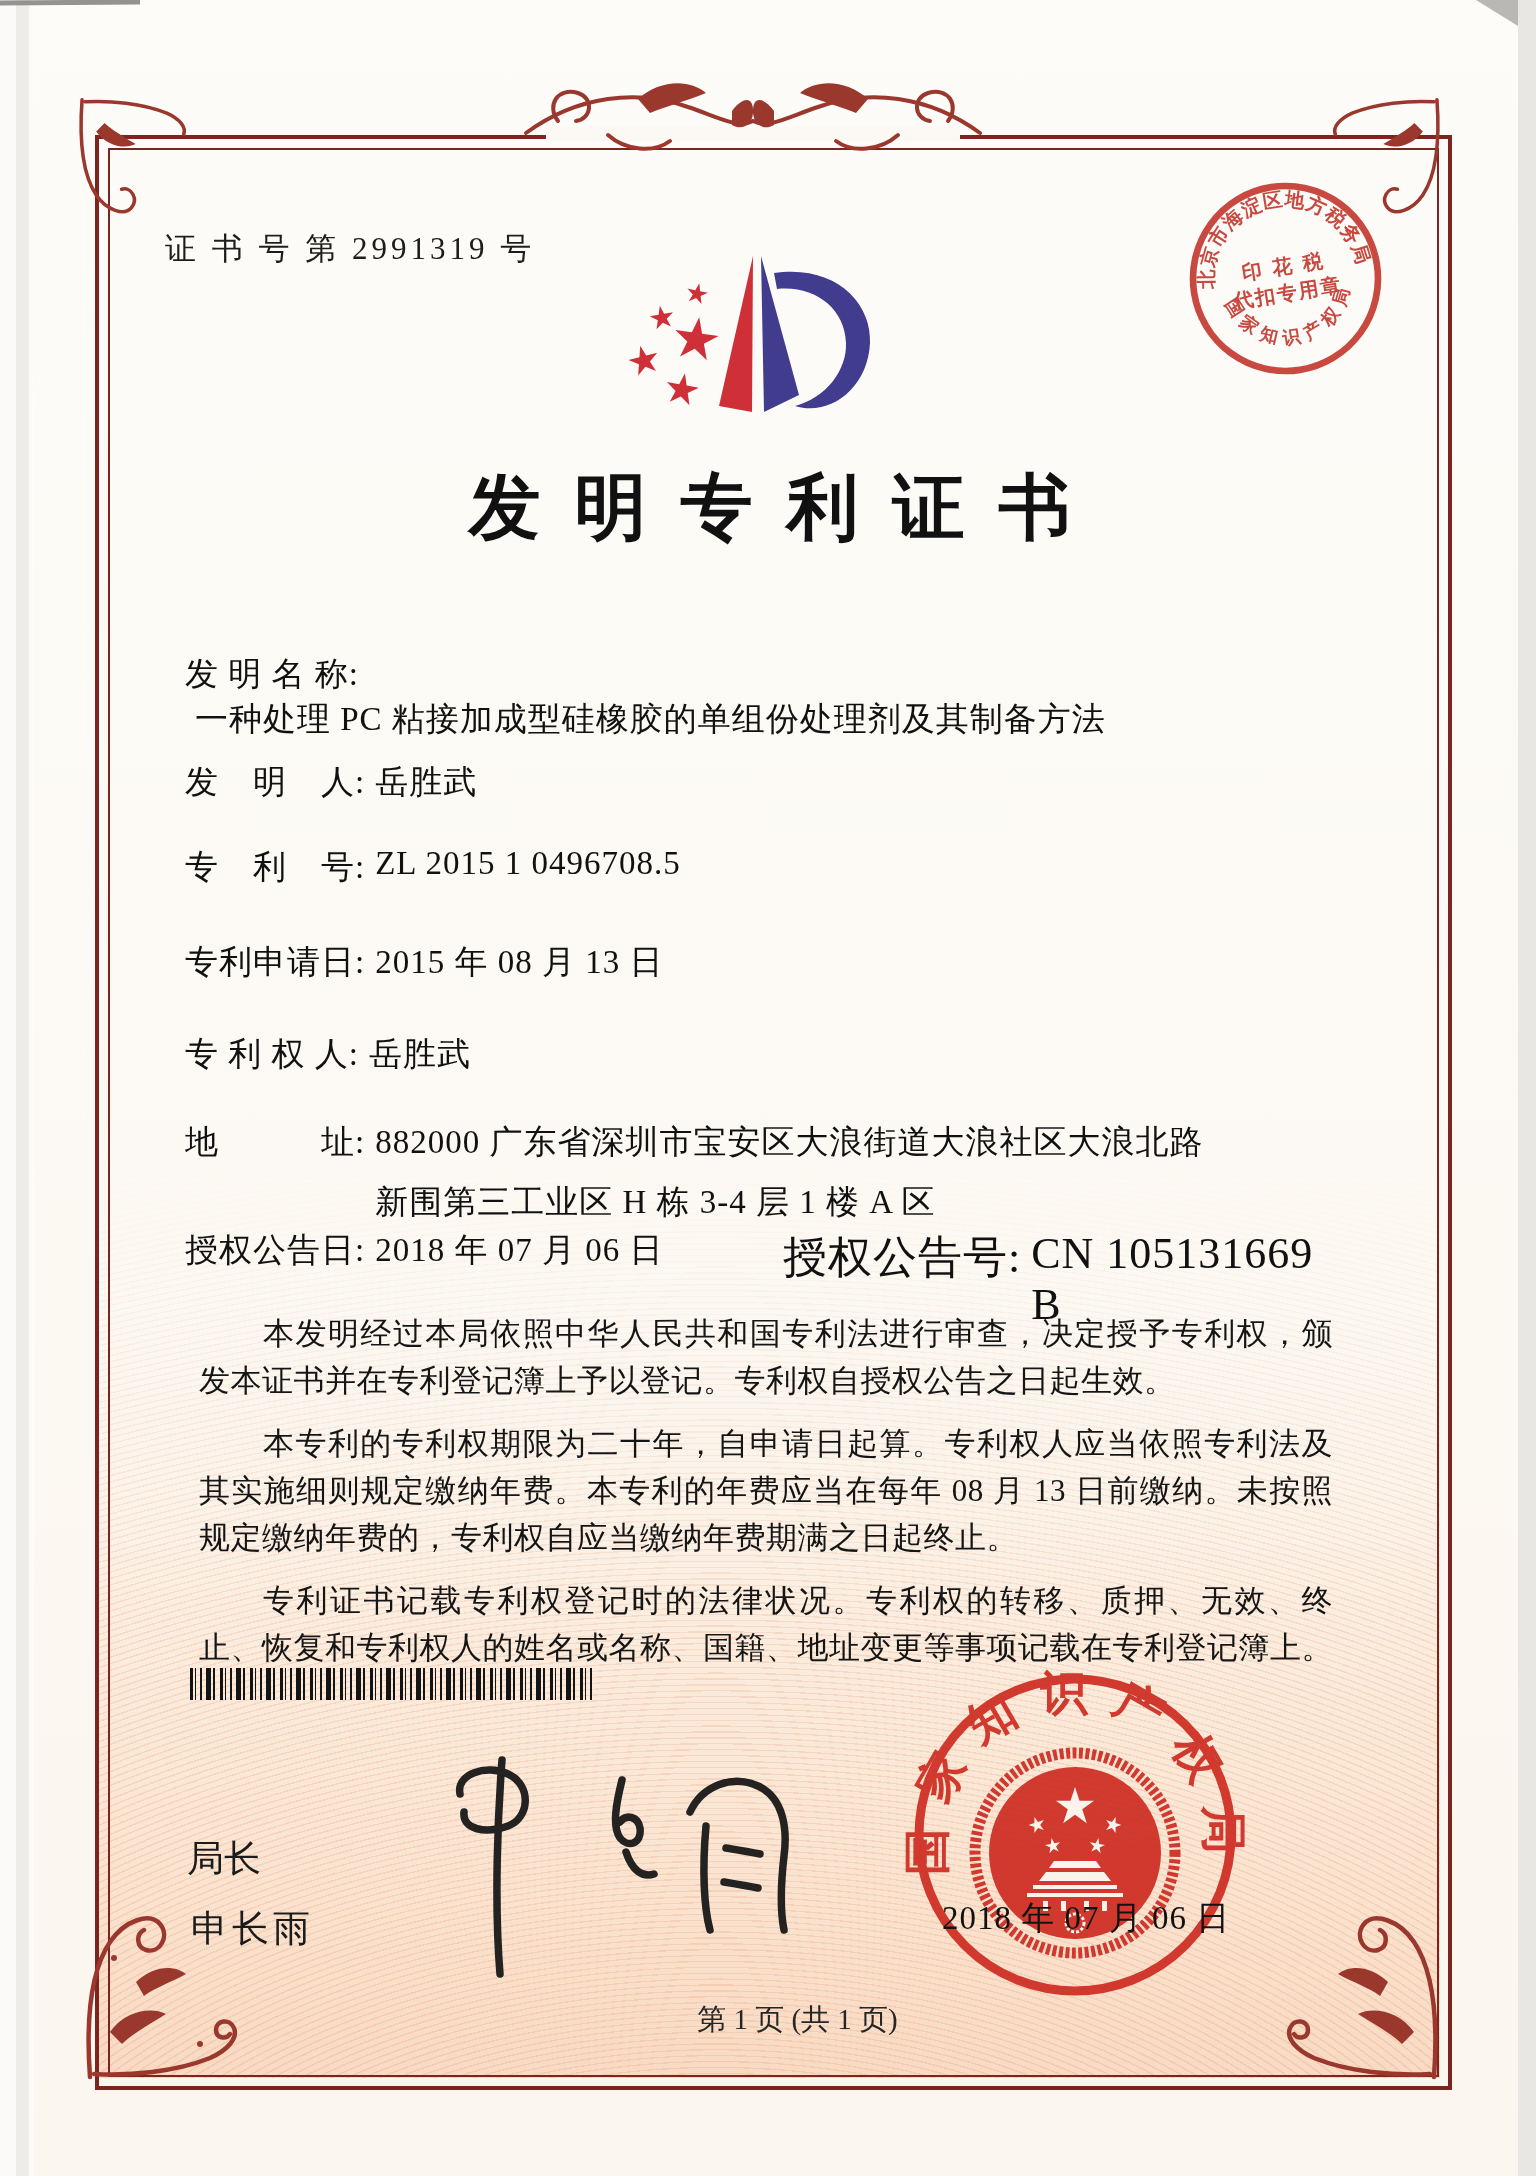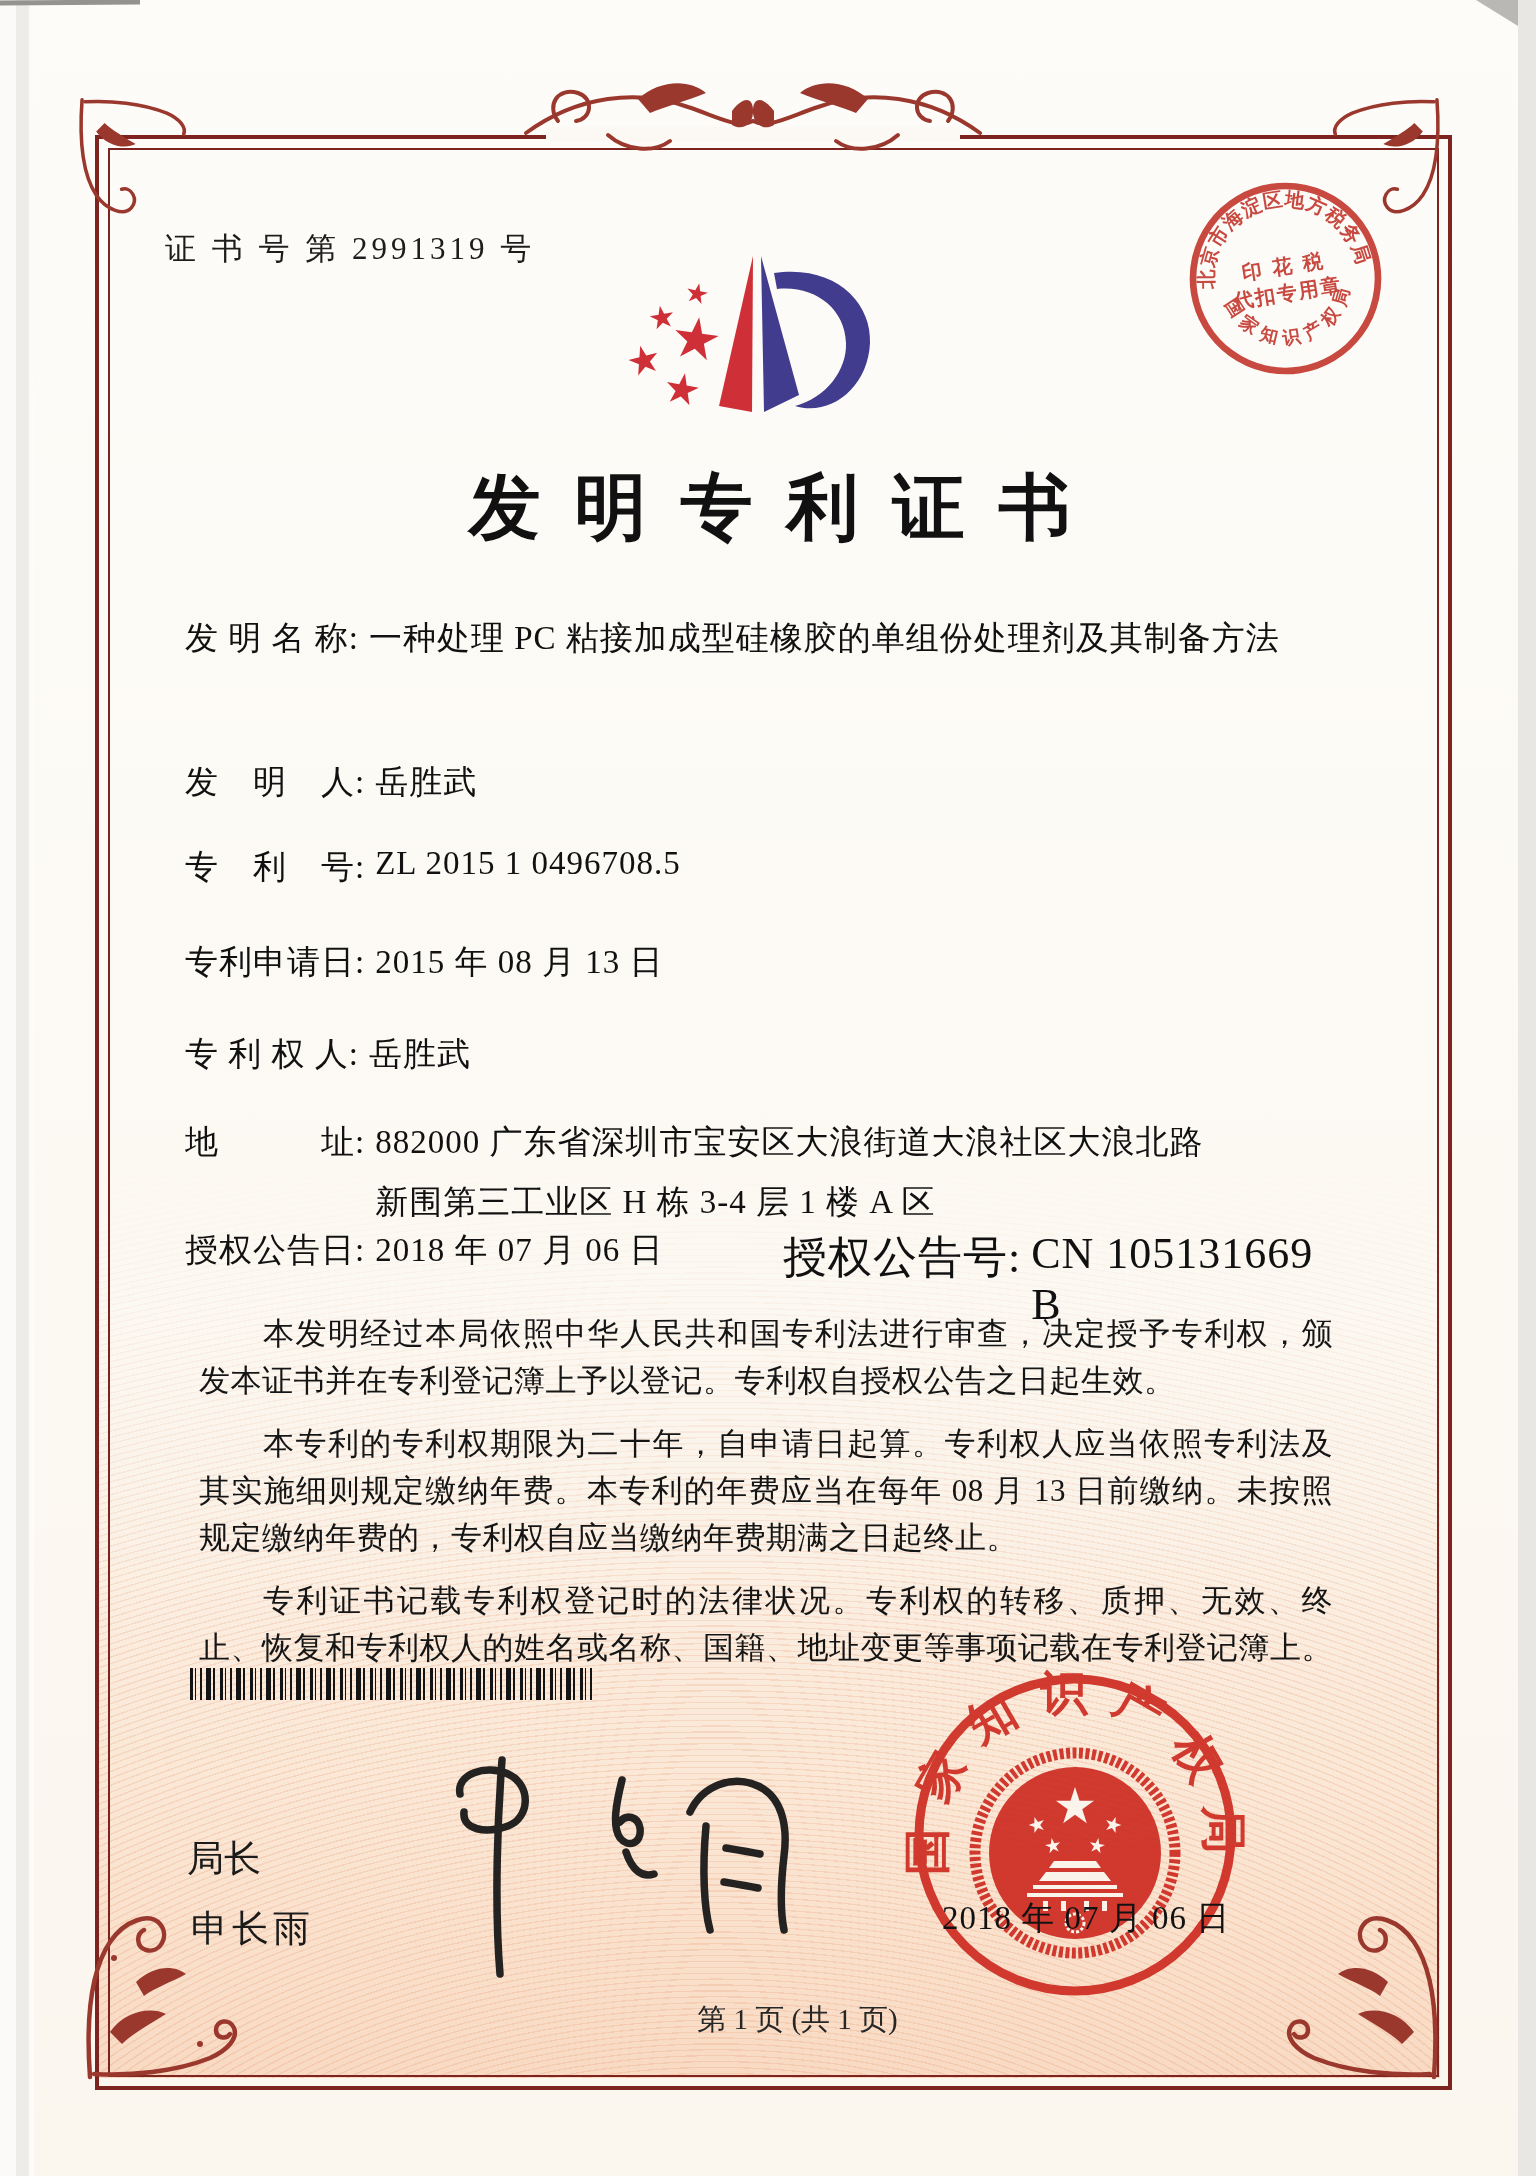--- a/index.html
+++ b/index.html
@@ -142,21 +142,21 @@
         <textPath href="#taxBot" startOffset="50%" text-anchor="middle">国家知识产权局</textPath>
       </text>
       <text x="107.5" y="102" text-anchor="middle" font-size="21" font-weight="700" fill="#c43a31" letter-spacing="3">印 花 税</text>
       <text x="107.5" y="130" text-anchor="middle" font-size="21" font-weight="700" fill="#c43a31" letter-spacing="2">代扣专用章</text>
     </svg>
 
     
     <div class="title">发明专利证书</div>
 
     
-    <div class="f-row" style="top:616px;">
+    <div class="f-row" style="top:652px;flex-direction:column;">
       <span class="f-label">发 明 名 称:</span>
       <span class="f-value">一种处理 PC 粘接加成型硅橡胶的单组份处理剂及其制备方法</span>
     </div>
     <div class="f-row" style="top:760px;">
       <span class="f-label">发　明　人:</span>
       <span class="f-value">岳胜武</span>
     </div>
     <div class="f-row" style="top:845px;">
       <span class="f-label">专　利　号:</span>
       <span class="f-value">ZL 2015 1 0496708.5</span>

